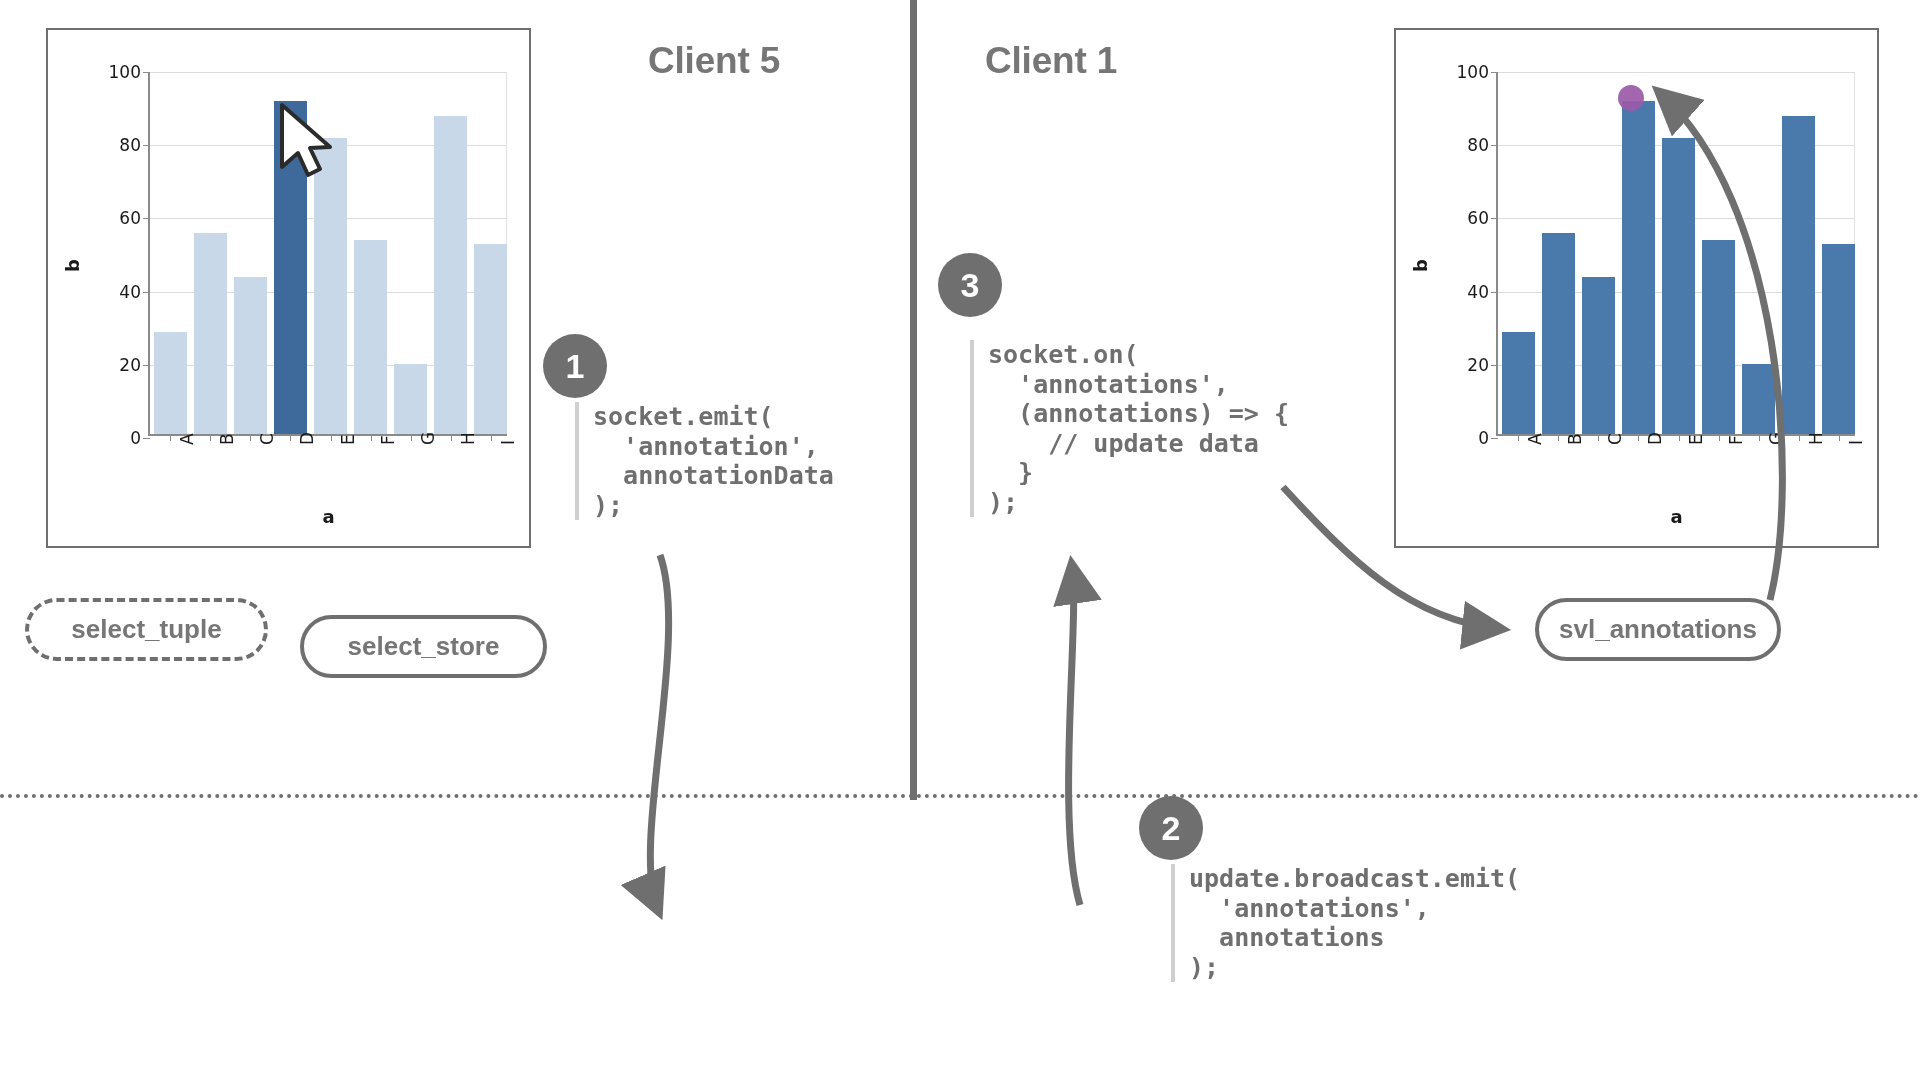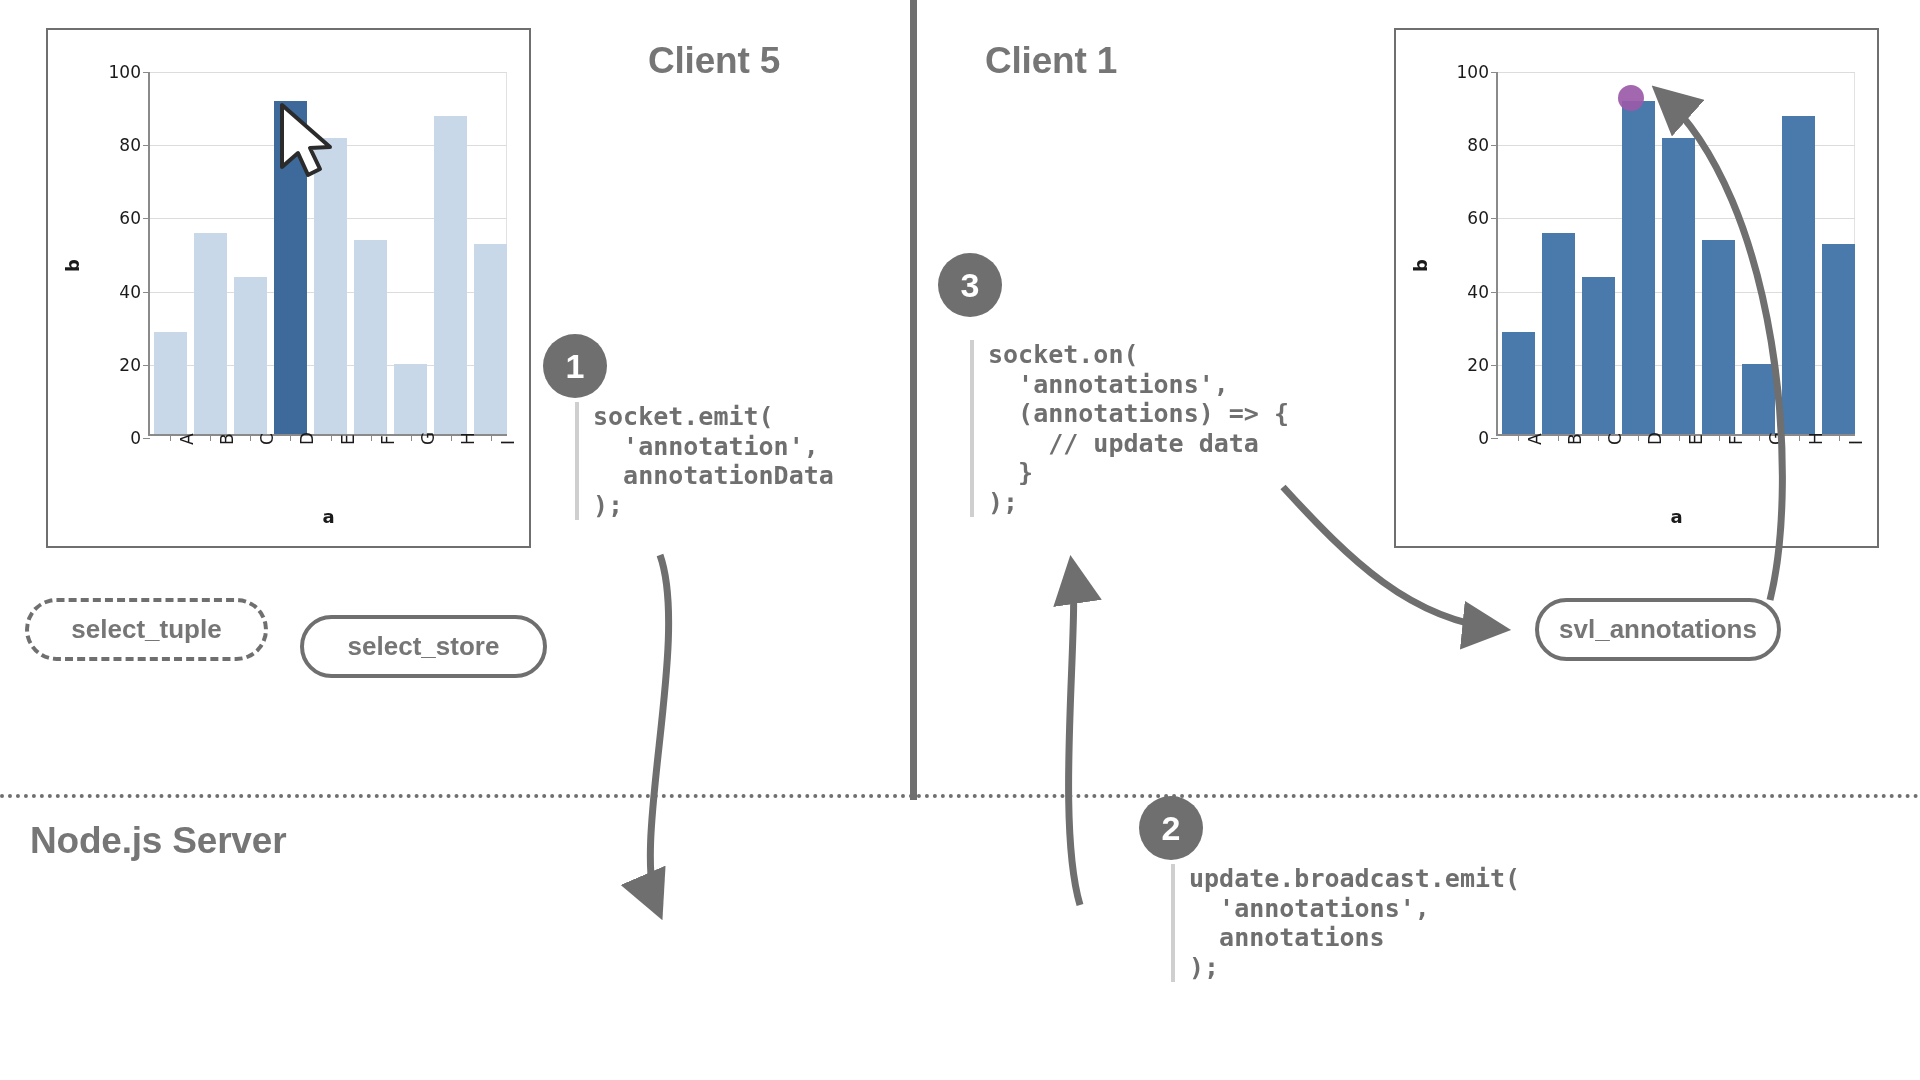--- a/index.html
+++ b/index.html
@@ -182,21 +182,20 @@
 </head>
 <body>
 
 <div id="stage">
 
   <div class="v-divider"></div>
   <div class="h-divider"></div>
 
   <div class="section-title" style="left:648px; top:40px;">Client 5</div>
   <div class="section-title" style="left:985px; top:40px;">Client 1</div>
-  <div class="section-title" style="left:30px; top:820px;">Node.js Server</div>
 
   <div class="chart-frame" id="chart1-frame" style="left:46px; top:28px; width:485px; height:520px;">
     <div class="chart-inner">
       <div class="plot-area" id="chart1-plot" style="left:100px; top:42px; right:22px; bottom:110px;">
         <div class="plot-box"></div>
       <div class="ytick-mark" style="top: 366px;"></div>
           <div class="ytick-label" style="top: 366px;">0</div>
           <div class="gridline" style="top: 292.8px;"></div>
           <div class="ytick-mark" style="top: 292.8px;"></div>
           <div class="ytick-label" style="top: 292.8px;">20</div>

